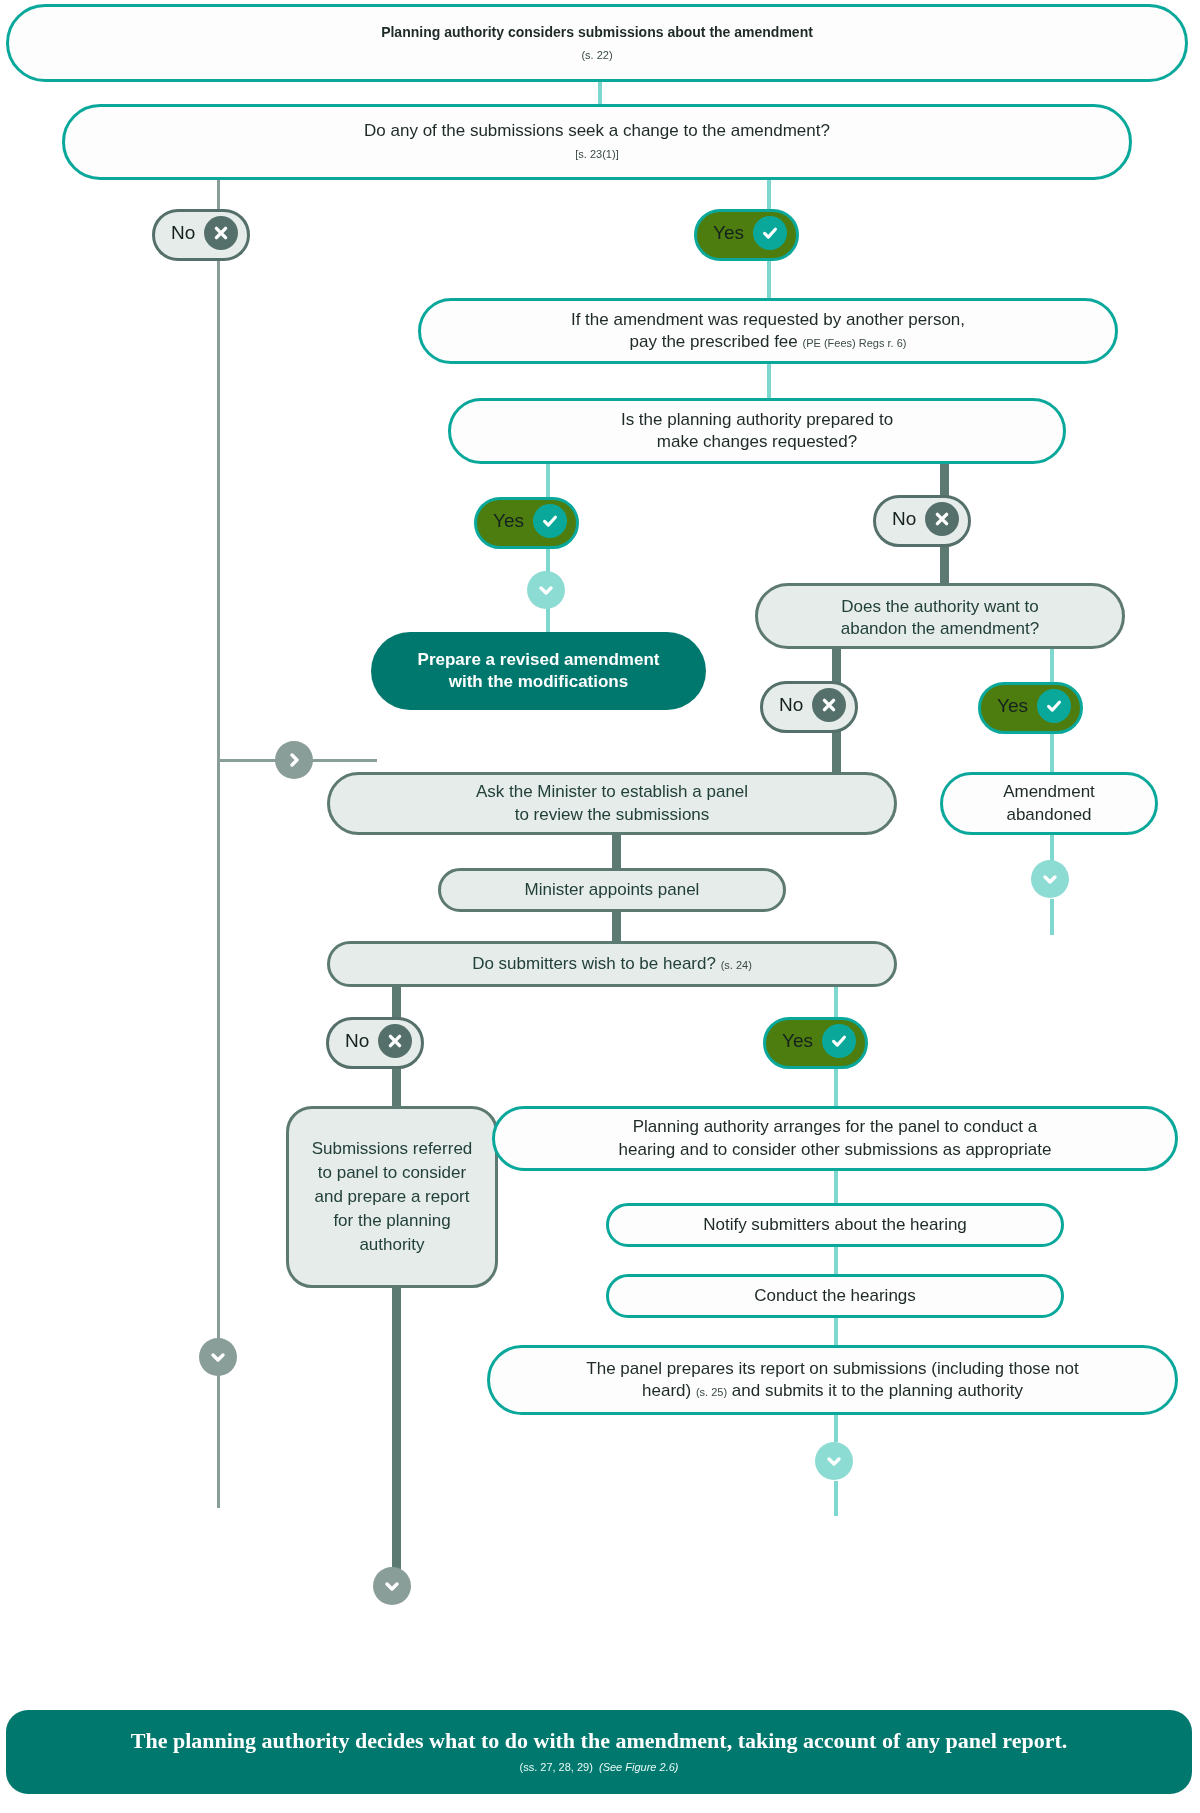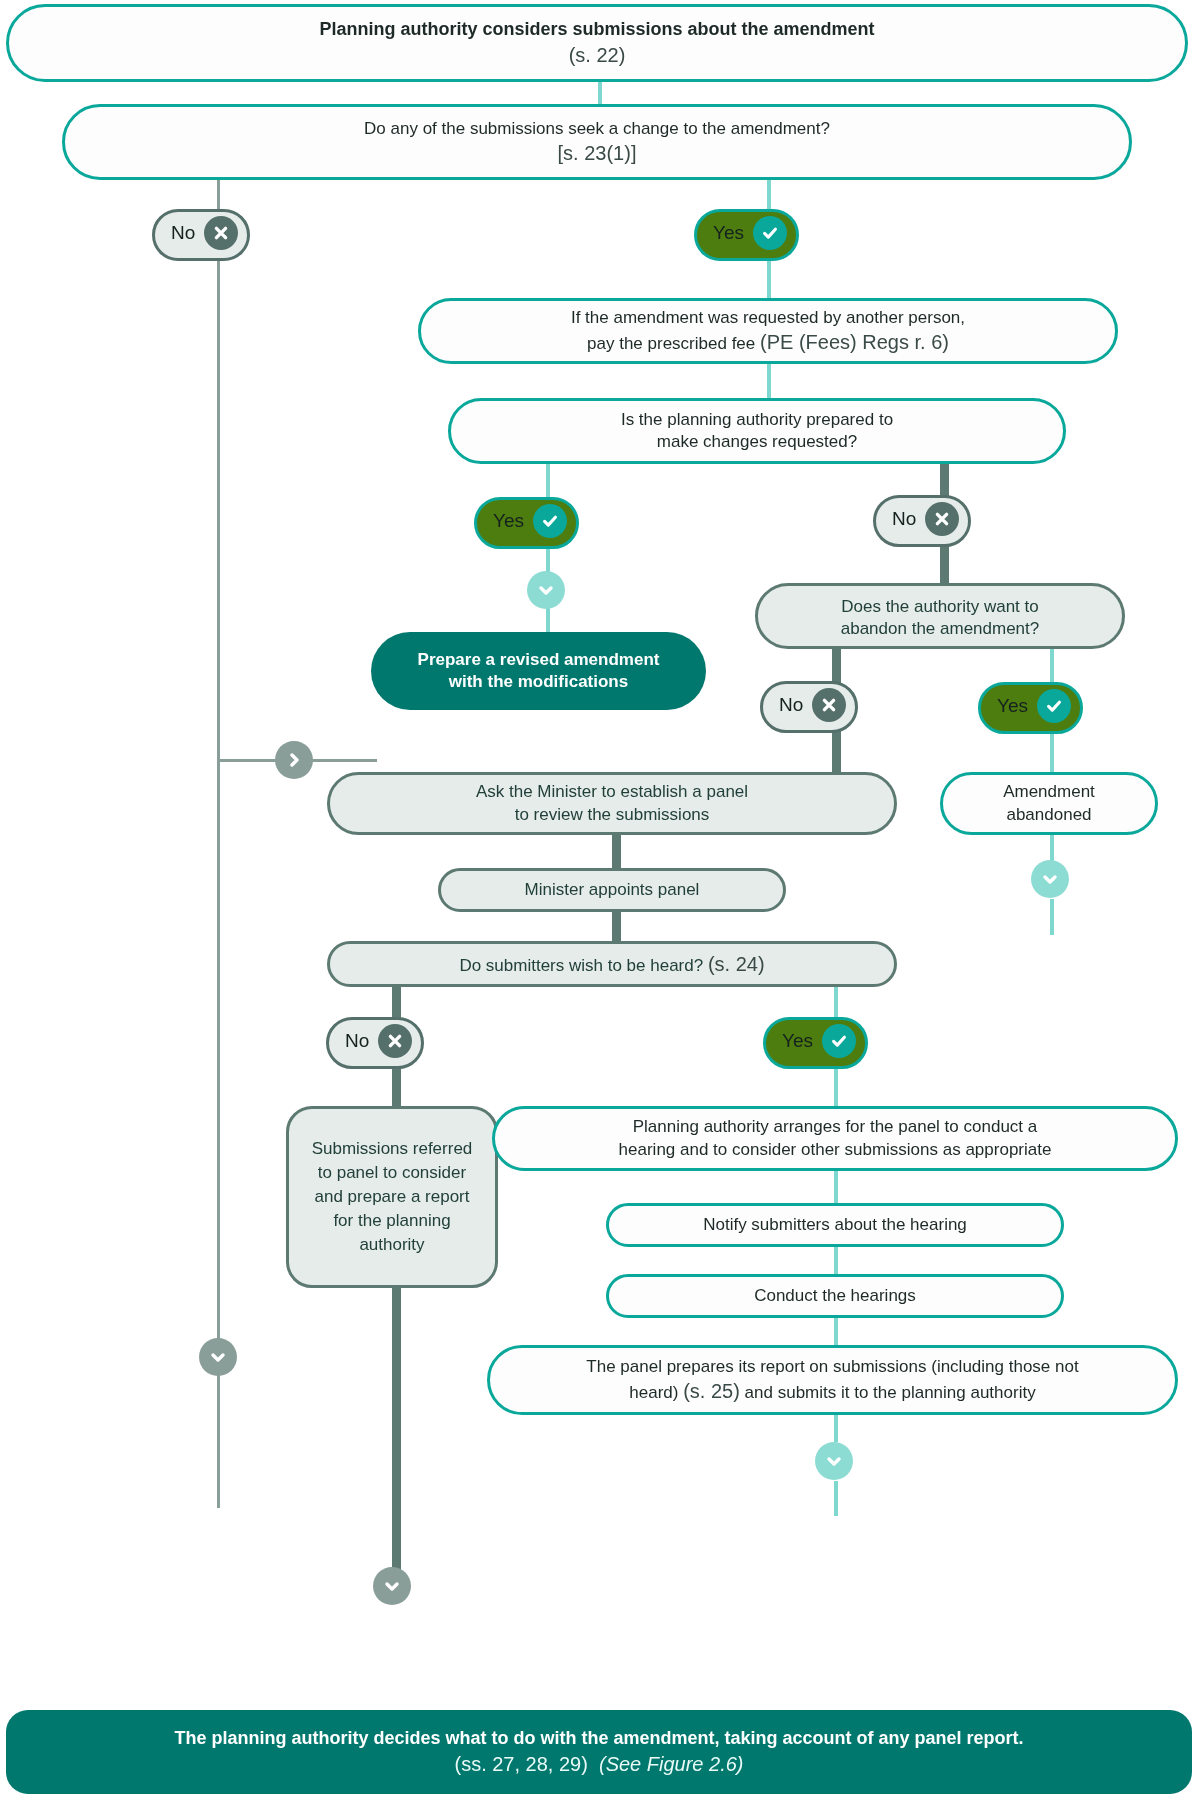--- a/index.html
+++ b/index.html
@@ -47,21 +47,21 @@
     font-size:17px;
   }
   
   .solid{
     background:#00786e;
     border:none;
     color:#ffffff;
     font-weight:bold;
     font-size:17px;
   }
-  .sub{font-size:20px;font-weight:normal;color:#3a4a47;}
+  .sub{font-size:11px;font-weight:normal;color:#3a4a47;}
   .solid .sub{color:#eafaf7;font-weight:normal;margin-top:8px;}
   .ital{font-style:italic;}
 
   
   .pill{
     position:absolute;box-sizing:border-box;
     height:52px;
     display:flex;align-items:center;gap:9px;
     padding:0 9px 5px 16px;
     border-radius:999px;
@@ -140,21 +140,21 @@
   <div class="ln v" style="left:834px;top:1414px;height:28px;"></div>
   <div class="ln v" style="left:834px;top:1481px;height:35px;"></div>
 
   <div class="ln v" style="left:1050px;top:731px;height:41px;"></div>
 
   <div class="ln v" style="left:1050px;top:835px;height:26px;"></div>
   <div class="ln v" style="left:1050px;top:899px;height:36px;"></div>
 
   <div class="node teal-out" style="left:6px;top:4px;width:1182px;height:78px;">
     <span class="txt">
-      <span style="font-weight:bold;font-size:18px;">Planning authority considers submissions about the amendment</span><br>
+      <span style="font-weight:bold;font-size:14px;">Planning authority considers submissions about the amendment</span><br>
       <span class="sub">(s. 22)</span>
     </span>
   </div>
 
   <div class="node teal-out" style="left:62px;top:104px;width:1070px;height:76px;">
     <span class="txt">
       <span>Do any of the submissions seek a change to the amendment?</span><br>
       <span class="sub">[s. 23(1)]</span>
     </span>
   </div>
@@ -341,18 +341,18 @@
   </div>
 
   <div class="chev lightteal" style="left:815px;top:1442px;">
     <svg width="20" height="20" viewBox="0 0 20 20">
         <path d="M5 8 L10 13 L15 8" fill="none" stroke="#ffffff" stroke-width="3.4" stroke-linecap="round" stroke-linejoin="round"></path>
       </svg>
   </div>
 
   <div class="node solid" style="left:6px;top:1710px;width:1186px;height:84px;border-radius:22px;">
     <span class="txt">
-      <span style="font-size:18px;">The planning authority decides what to do with the amendment, taking account of any panel report.</span><br>
+      <span style="font-size:22px;font-family:Liberation Serif, serif;">The planning authority decides what to do with the amendment, taking account of any panel report.</span><br>
       <span class="sub">(ss. 27, 28, 29)</span><span class="sub">&nbsp;&nbsp;</span><span class="sub ital">(See Figure 2.6)</span>
     </span>
   </div>
 
 </div>
 
 </body></html>

